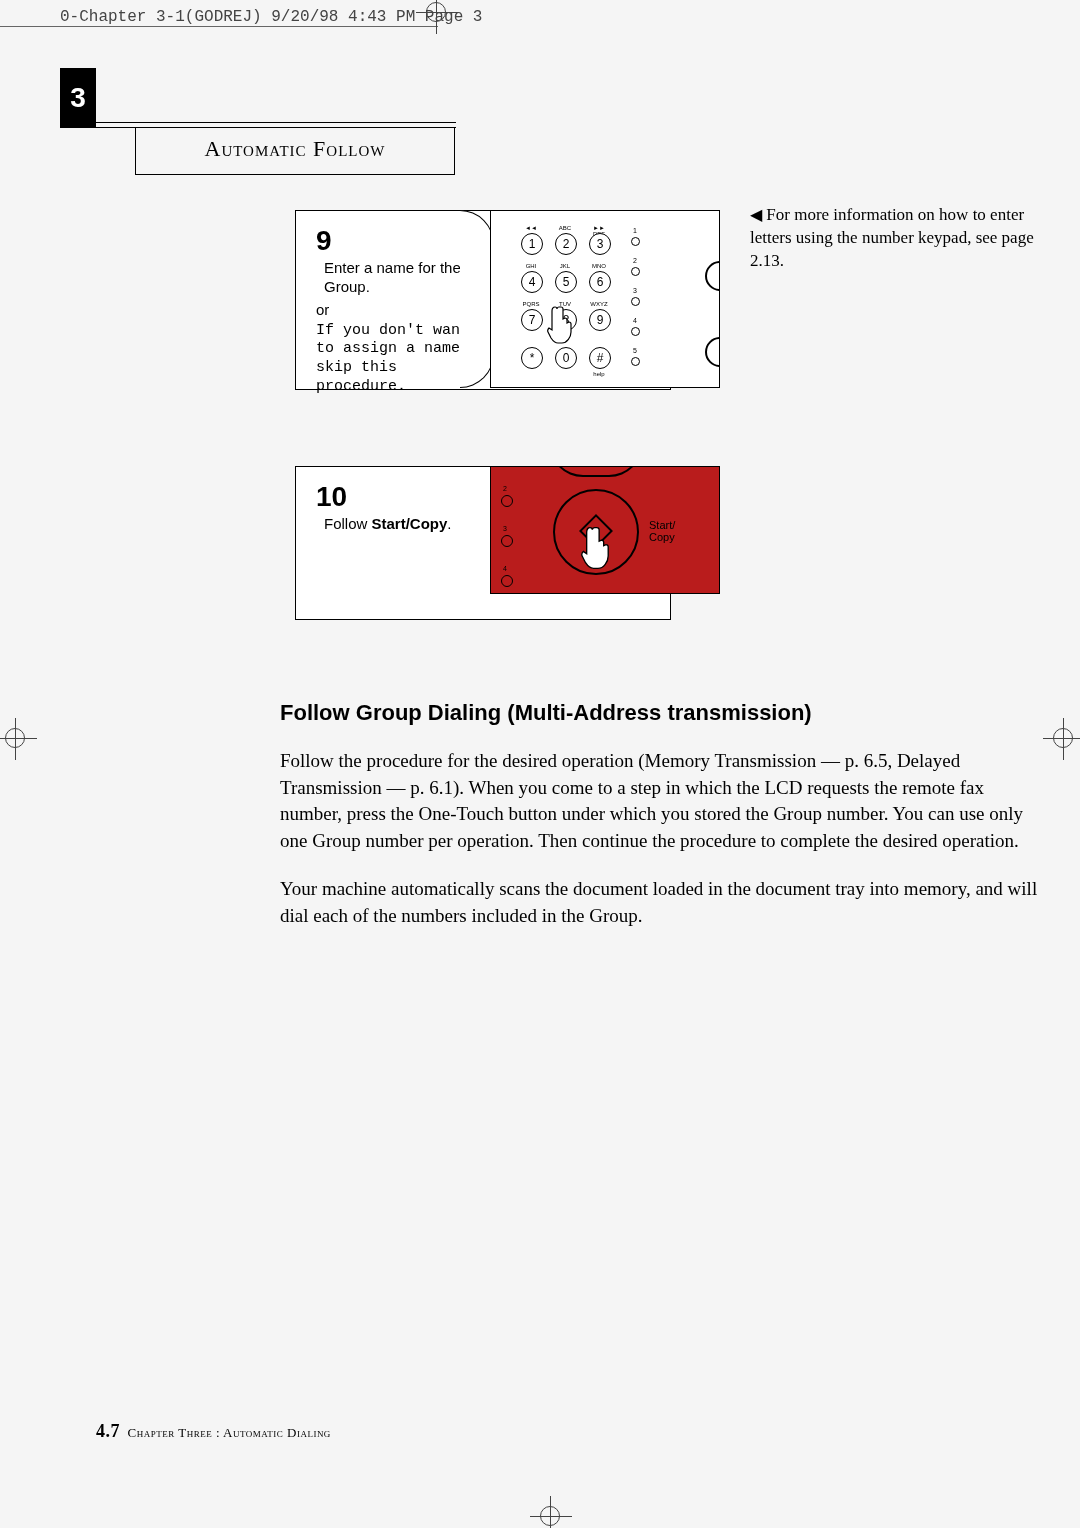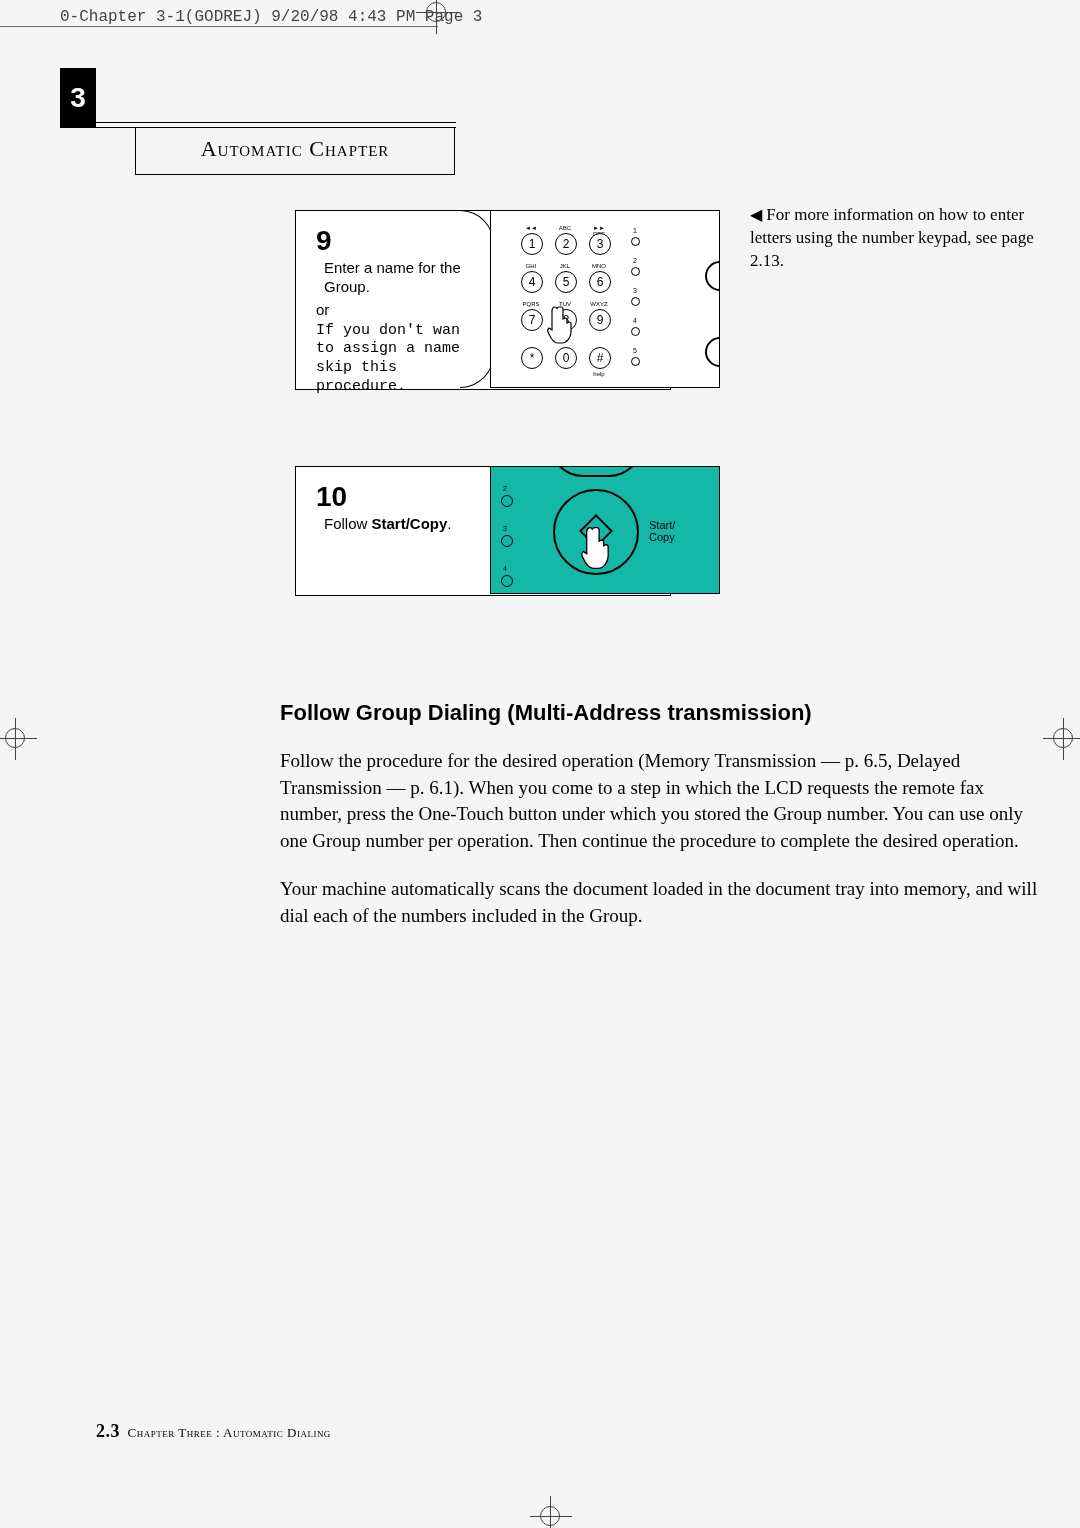--- a/index.html
+++ b/index.html
@@ -88,21 +88,21 @@
     letter-spacing: 1px;
     text-align: center;
   }
 
   .step-box {
     position: absolute;
     border: 1px solid #000;
     background: #fff;
   }
   .step9 { top: 210px; left: 295px; width: 376px; height: 180px; }
-  .step10{ top: 466px; left: 295px; width: 376px; height: 130px; }
+  .step10{ top: 466px; left: 295px; width: 376px; height: 154px; }
   .step-text {
     padding: 14px 10px 10px 20px;
     width: 185px;
     font-family: Arial, Helvetica, sans-serif;
   }
   .step-num { font-size: 28px; font-weight: bold; }
   .step-desc { font-size: 15px; line-height: 1.25; margin-top: 2px; margin-left: 8px; }
   .step-or { margin: 4px 0; font-size: 15px; }
   .step-alt { font-size: 15px; line-height: 1.25; font-family: Liberation Mono, monospace; }
 
@@ -134,21 +134,21 @@
     width: 30px; height: 40px;
     pointer-events: none;
   }
   .hand svg { width: 100%; height: 100%; }
 
   .startcopy-panel {
     position: absolute;
     top: 466px; left: 490px;
     width: 230px; height: 128px;
     border: 1px solid #000;
-    background: #14b8a6;
+    background: #b91c1c;
     overflow: hidden;
   }
   .big-circle {
     position: absolute;
     width: 86px; height: 86px;
     border: 2px solid #000;
     border-radius: 50%;
     top: 22px; left: 62px;
   }
   .diamond {
@@ -221,21 +221,21 @@
 <div class="reg-mark reg-right">
     <div class="reg-circle"></div>
   </div>
 <div class="reg-mark reg-bottom">
     <div class="reg-circle"></div>
   </div>
 
 <div class="chapter-tab">3</div>
 <div class="header-rule"></div>
 <div class="header-box">
-  <div class="header-title">Automatic Chapter</div>
+  <div class="header-title">Automatic Follow</div>
 </div>
 
 <div class="step-box step9">
   <div class="step-text">
     <div class="step-num">9</div>
     <div class="step-desc">Enter a name for the Group.</div>
     <div class="step-or">or</div>
     <div class="step-alt">If you don't want to assign a name, skip this procedure.</div>
   </div>
 </div>
@@ -320,15 +320,15 @@
   <span class="side-note-arrow">◀</span><span>For more information on how to enter letters using the number keypad, see page 2.13.</span>
 </div>
 
 <div class="body-content">
   <div class="h2">Follow Group Dialing (Multi-Address transmission)</div>
   <div class="body-p">Follow the procedure for the desired operation (Memory Transmission — p. 6.5, Delayed Transmission — p. 6.1). When you come to a step in which the LCD requests the remote fax number, press the One-Touch button under which you stored the Group number. You can use only one Group number per operation. Then continue the procedure to complete the desired operation.</div>
   <div class="body-p">Your machine automatically scans the document loaded in the document tray into memory, and will dial each of the numbers included in the Group.</div>
 </div>
 
 <div class="footer">
-  <span class="pg">2.3</span>
+  <span class="pg">4.7</span>
   &nbsp;<span>Chapter Three : Automatic Dialing</span>
 </div>
 
 </body></html>

